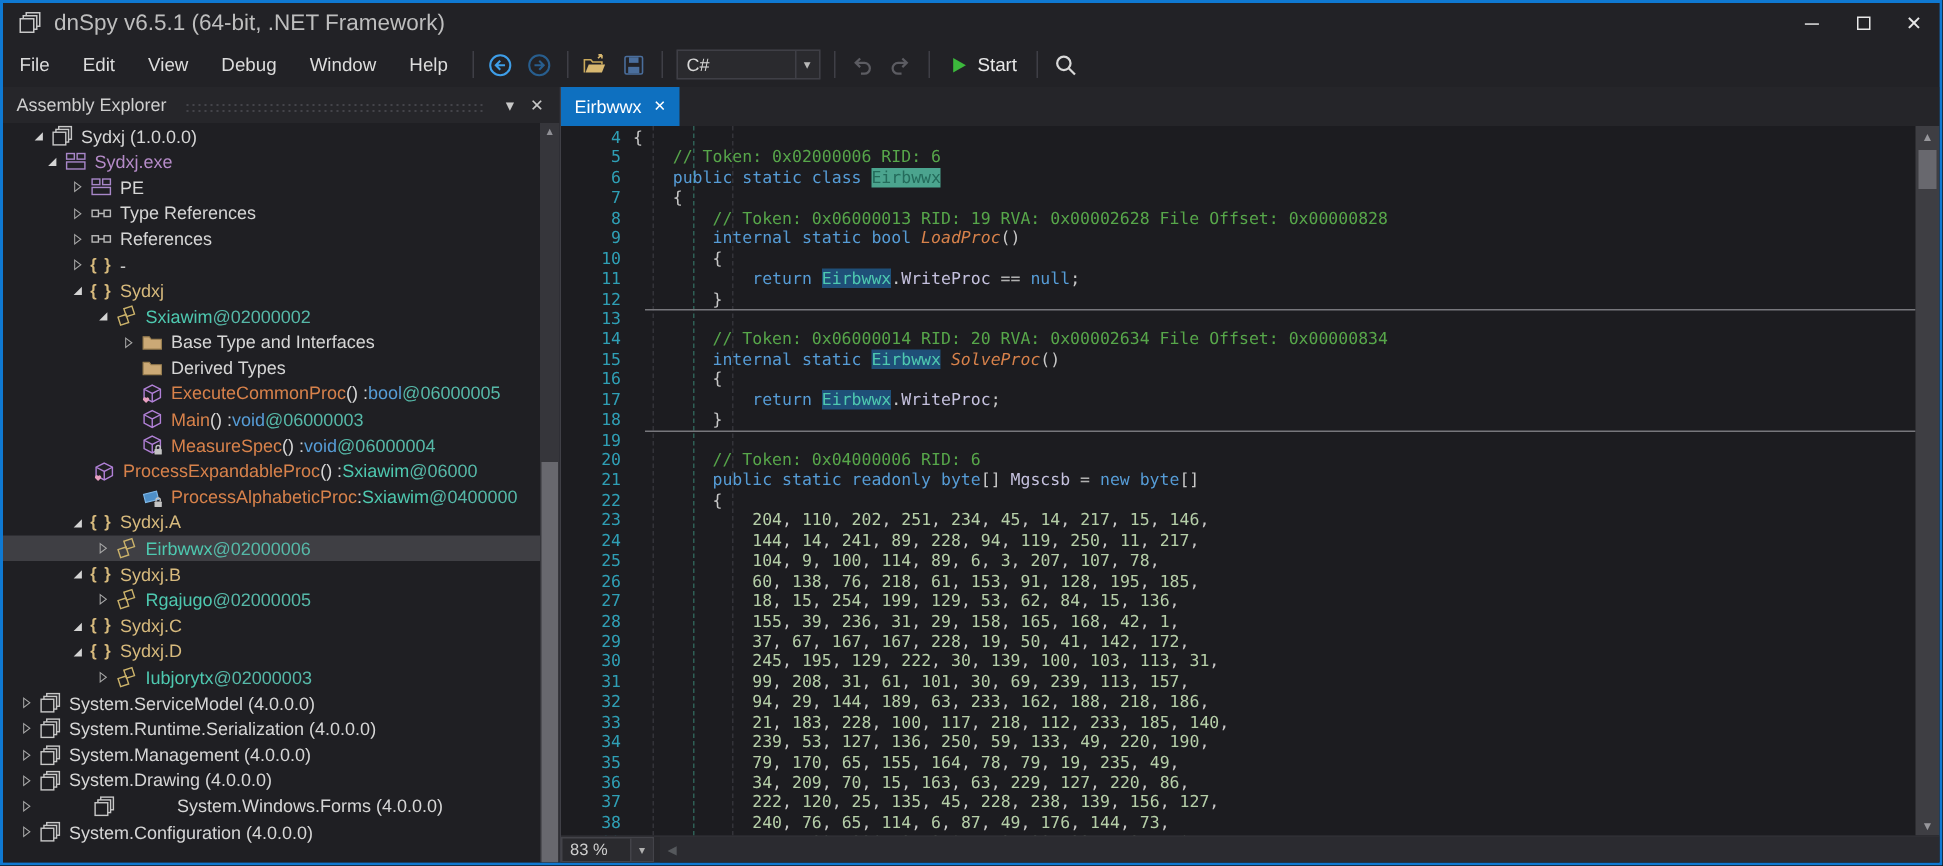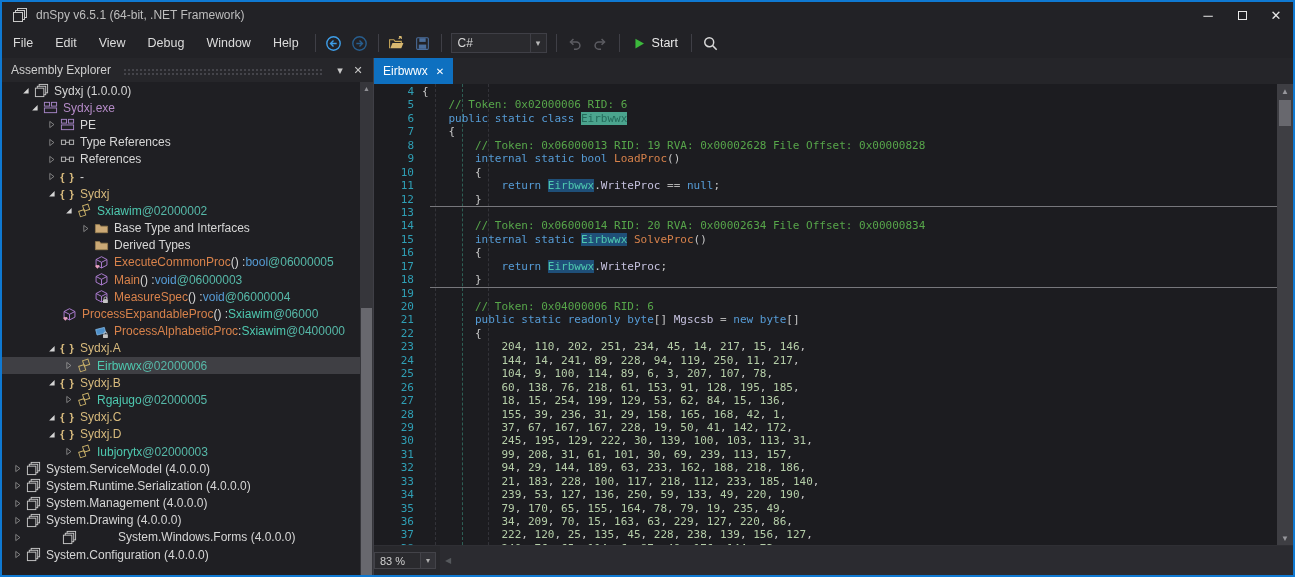--- a/index.html
+++ b/index.html
@@ -2,21 +2,21 @@
 <html><head>
 <meta charset="utf-8">
 <style>
   html,body{margin:0;padding:0;background:#141416;}
   *{box-sizing:border-box;}
   .frame{position:relative;width:1295px;height:577px;background:#222226;border:2px solid #0F79D2;
          font-family:"Liberation Sans",sans-serif;color:#D6D6D6;overflow:hidden;}
   
   .titlebar{height:26px;display:flex;align-items:center;background:#222226;}
   .titlebar .logo{width:16px;height:16px;margin:0 8px 0 10px;}
-  .title-text{font-size:12px;color:#BEBEBE;}
+  .title-text{font-size:15px;color:#BEBEBE;}
   .wincontrols{margin-left:auto;display:flex;align-items:center;height:100%;}
   .winbtn{width:34px;height:100%;display:flex;align-items:center;justify-content:center;
           color:#E8E8E8;font-size:13px;cursor:default;}
   .maxglyph{width:9px;height:9px;border:1px solid #E8E8E8;display:inline-block;}
   
   .menubar{height:30px;display:flex;align-items:center;background:#222226;font-size:12.5px;}
   .menu-item{padding:0 11px;height:100%;display:flex;align-items:center;color:#DCDCDC;}
   .tsep{width:1px;height:18px;background:#3F3F46;margin:0 5px;}
   .tbtn{width:26px;height:24px;display:flex;align-items:center;justify-content:center;}
   .tbtn svg{width:17px;height:17px;}
@@ -57,31 +57,31 @@
   .tabx{font-size:10px;color:#FFFFFF;}
   .code-area{position:relative;flex:1;overflow:hidden;}
   .guides{position:absolute;top:0;bottom:0;left:0;right:16px;pointer-events:none;}
   .guide{position:absolute;top:0;bottom:0;border-left:1px dashed #333339;}
   .guide.teal{border-left-color:#2E5F55;}
   .code-lines{position:absolute;top:1px;left:0;right:16px;font-family:"DejaVu Sans Mono",monospace;font-size:11px;line-height:13.45px;}
   .cl{height:13.45px;display:flex;position:relative;}
   .cl.sep::after{content:"";position:absolute;left:56px;right:0;bottom:-1px;border-bottom:1px solid #77777C;}
   .ln{width:48px;flex:0 0 48px;text-align:right;padding-right:8px;color:#2F9FB5;}
   .ct{white-space:pre;}
-  .s-kw{color:#569CD6;} .s-com{color:#57A64A;} .s-m{color:#D8824B;}
+  .s-kw{color:#569CD6;} .s-com{color:#57A64A;} .s-m{color:#D8824B;font-style:italic;}
   .s-num{color:#B5CEA8;} .s-p{color:#C8C8C8;} .s-op{color:#B0B0B0;} .s-field{color:#C5C1DE;}
   .s-defhl{background:#4BA48E;color:#246B5B;}
   .s-refhl{background:#1F4F78;color:#4EC9B0;}
   
   .vscroll{position:absolute;top:0;right:0;bottom:0;width:16px;background:#3E3E43;}
   .vscroll .sarr{height:14px;display:flex;align-items:center;justify-content:center;color:#97979C;font-size:8px;}
   .vscroll .sarr.down{position:absolute;bottom:0;left:0;right:0;}
   .vscroll .sthumb{position:absolute;left:2px;right:2px;top:16px;height:26px;background:#68686E;}
   
-  .ebar{height:30px;background:#28282C;display:flex;align-items:center;border-top:1px solid #2F2F34;}
+  .ebar{height:18px;background:#28282C;display:flex;align-items:center;border-top:1px solid #2F2F34;}
   .zoombox{display:flex;align-items:center;width:62px;height:17px;background:#2A2A2E;border:1px solid #434349;margin-right:4px;}
   .zoombox .zval{flex:1;padding-left:5px;font-size:11px;color:#CFCFCF;}
   .zoombox .zarr{width:15px;height:100%;display:flex;align-items:center;justify-content:center;font-size:8px;color:#B0B0B0;border-left:1px solid #434349;background:#333338;}
   .hsb{flex:1;height:100%;display:flex;align-items:center;background:#2B2B30;}
   .harrow{width:16px;text-align:center;color:#55585C;font-size:8px;}
 </style>
 </head>
 <body>
 
 <div class="frame">

